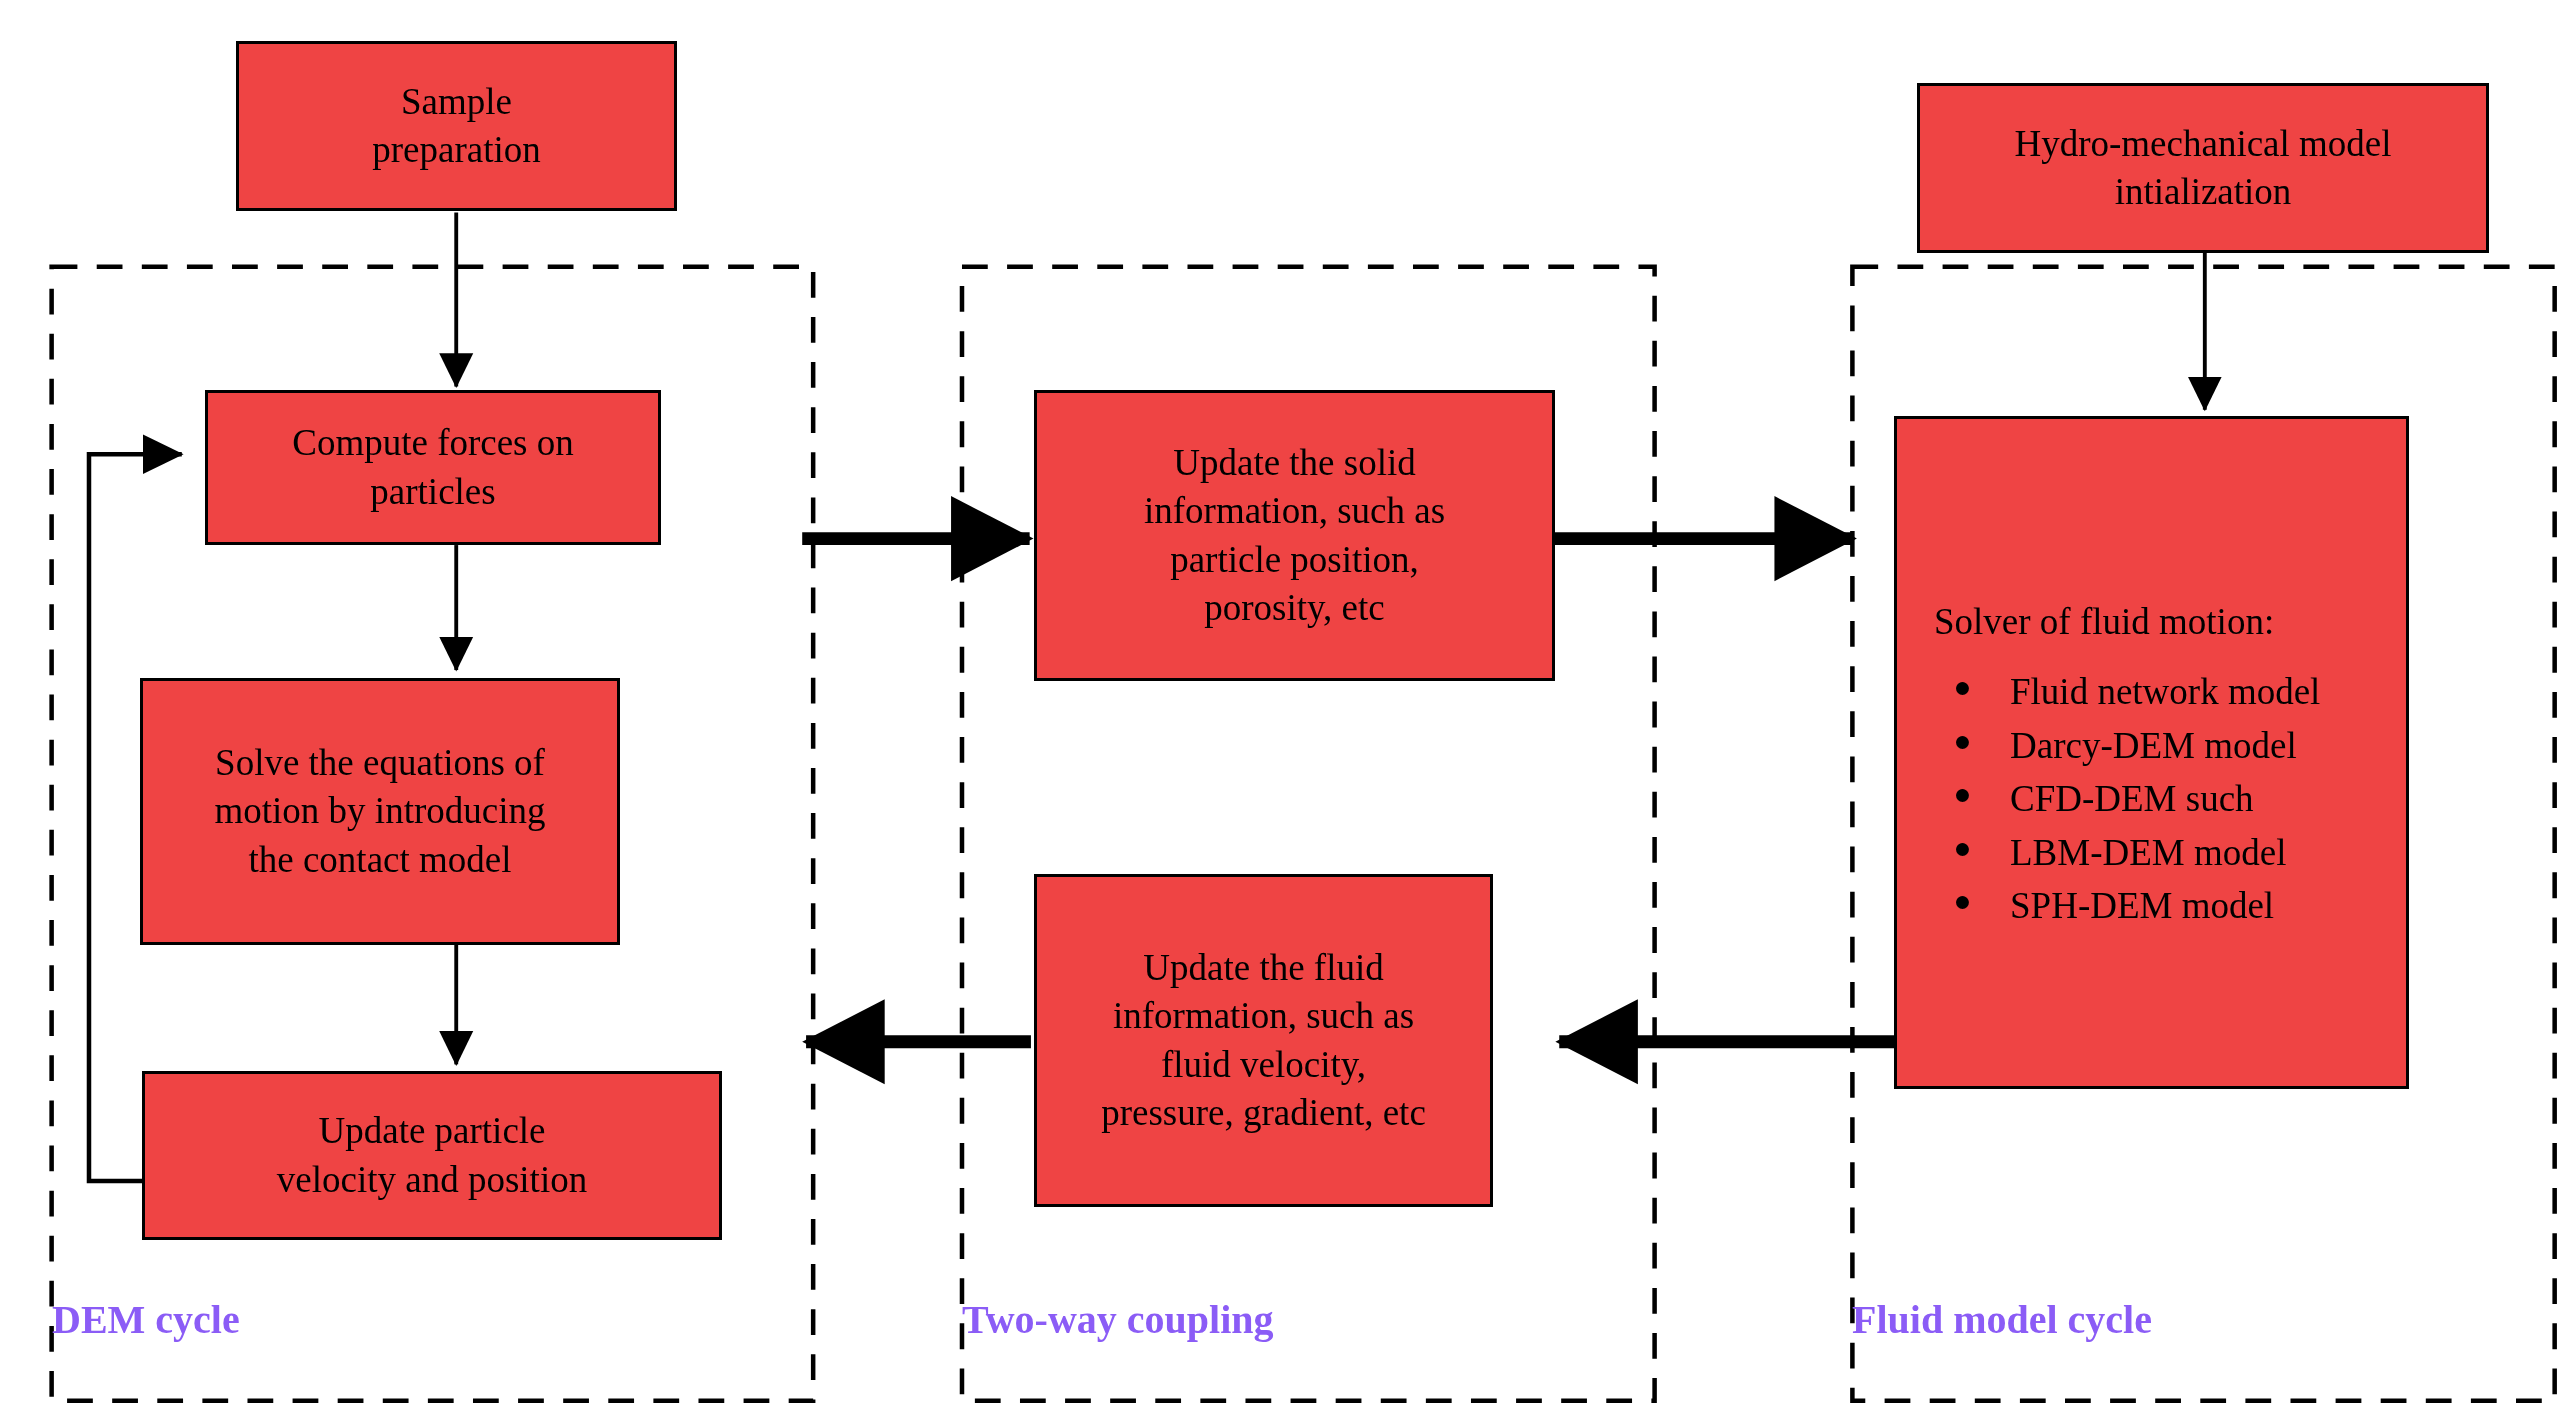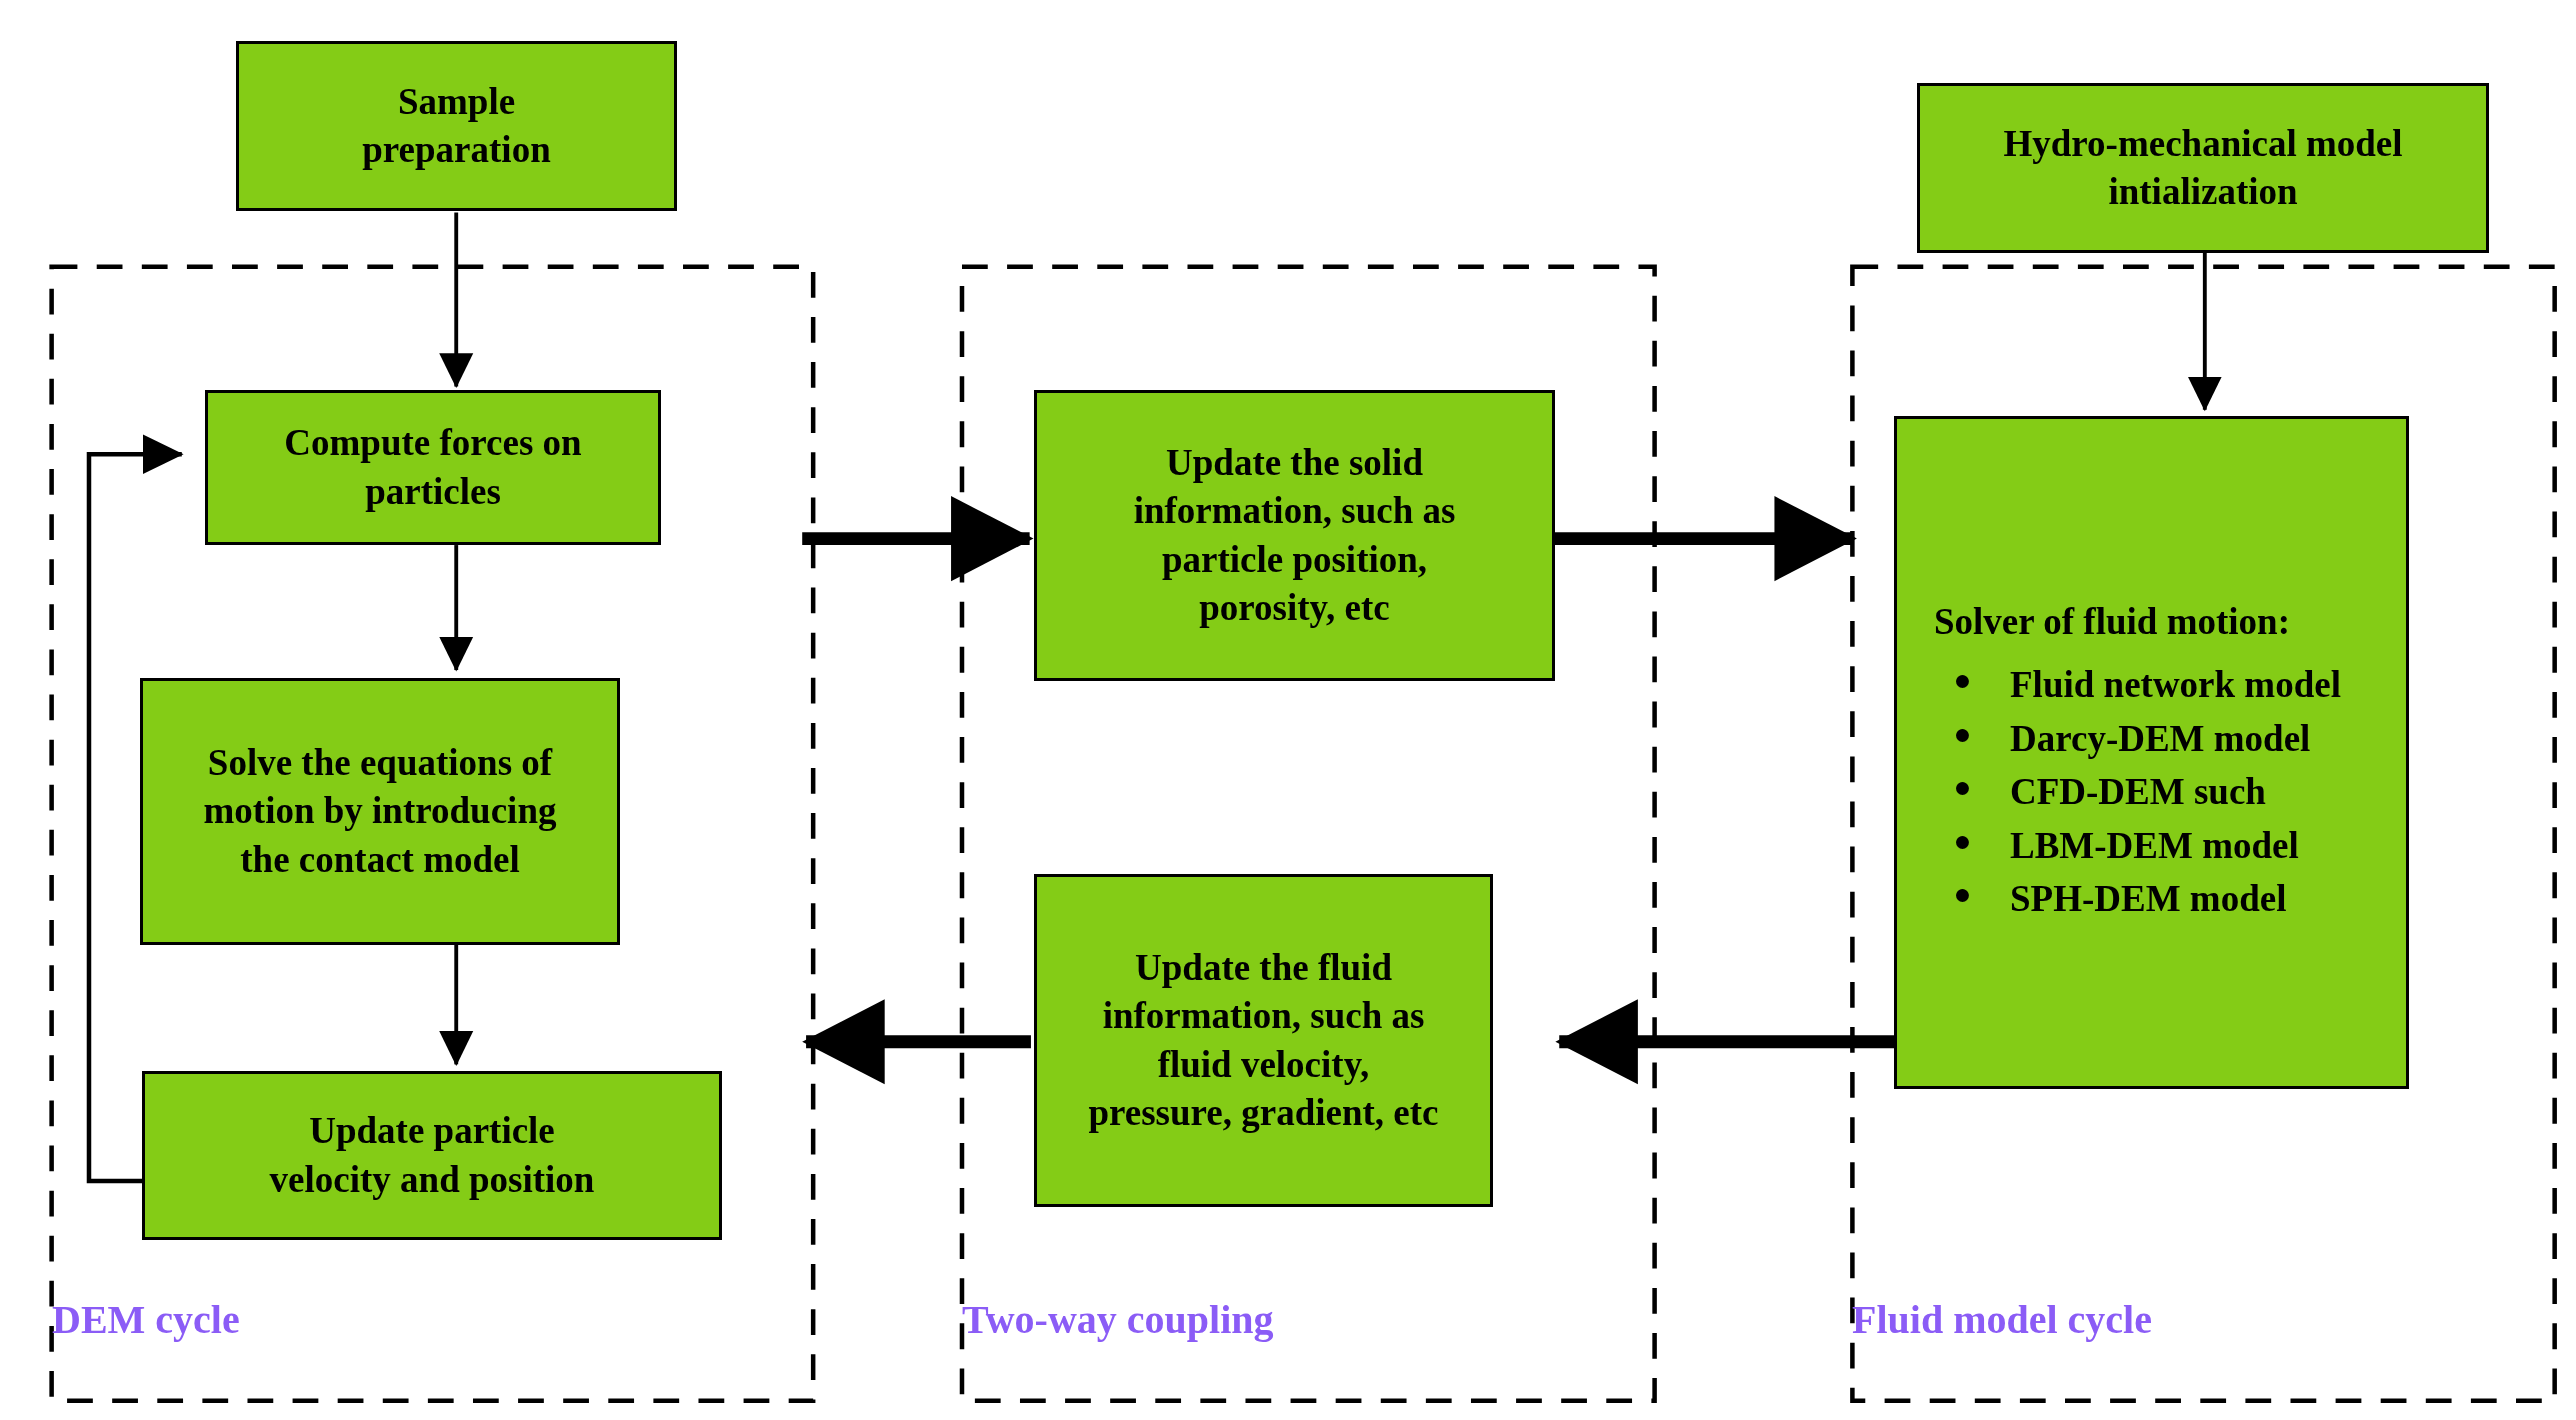--- a/index.html
+++ b/index.html
@@ -19,52 +19,51 @@
     position: absolute;
     left: 0;
     top: 0;
     width: 2576px;
     height: 1420px;
   }
   .node {
     position: absolute;
     box-sizing: border-box;
     border: 3.2px solid #000000;
-    background: #84cc16;
+    background: #ef4444;
     display: flex;
     align-items: center;
     justify-content: center;
     text-align: center;
     font-family: "Liberation Serif", "DejaVu Serif", serif;
     font-size: 37px;
     line-height: 1.30;
     color: #000000;
     padding: 5.2px 11.6px;
-    font-weight: bold;
   }
   .node .txt {
     width: 100%;
     white-space: pre-line;
   }
   .solver-node {
     align-items: flex-start;
     justify-content: flex-start;
     text-align: left;
     padding: 0;
   }
   .solver-inner {
     position: absolute;
     left: 37px;
     top: 179px;
     right: 13px;
   }
   .solver-title {
     font-size: 37px;
     line-height: 1.30;
-    margin-bottom: 14px;
+    margin-bottom: 21px;
   }
   .solver-list {
     list-style: none;
     margin: 0;
     padding: 0;
   }
   .solver-list li {
     font-size: 37px;
     line-height: 1.34;
     position: relative;

